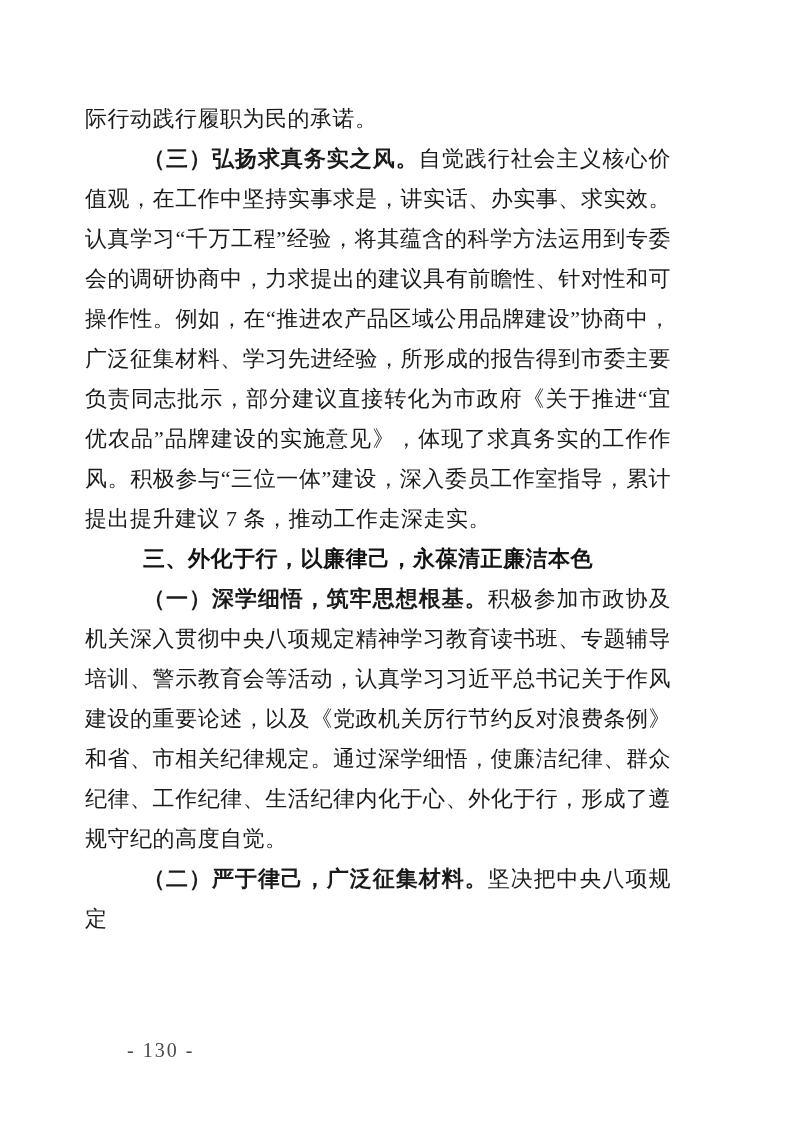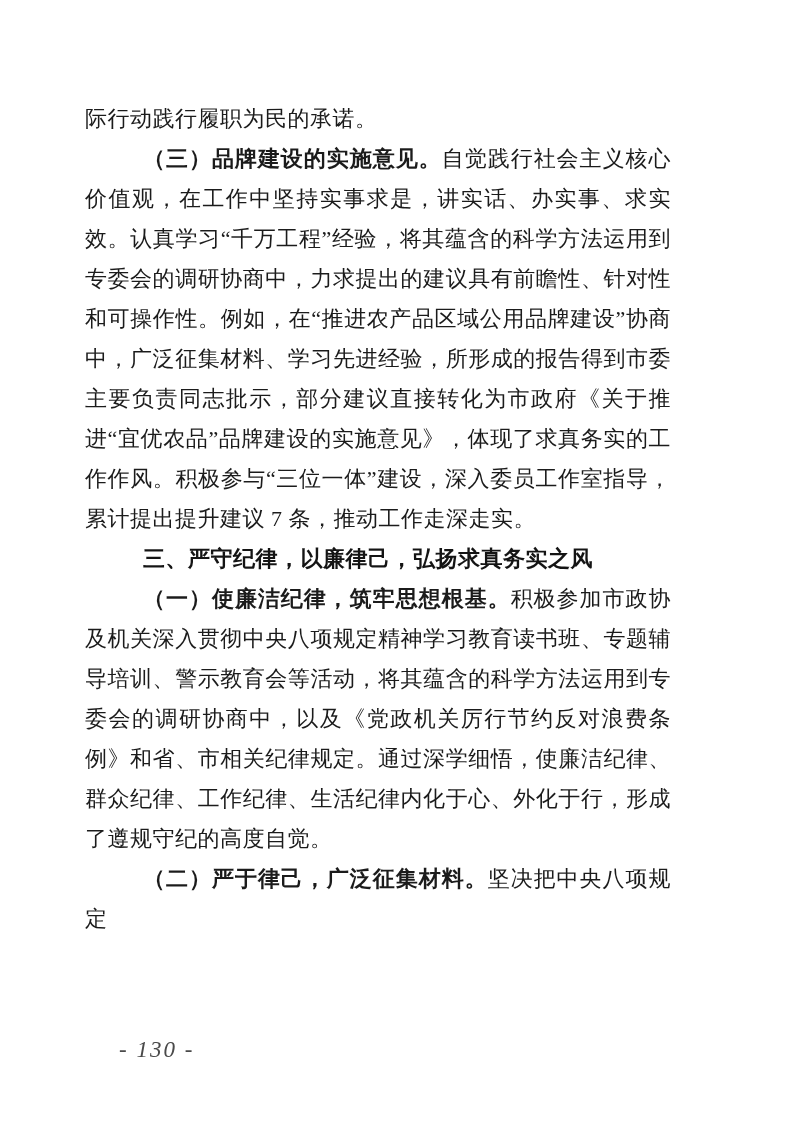--- a/index.html
+++ b/index.html
@@ -45,43 +45,42 @@
     line-height: 40px;
     font-weight: 700;
     font-family: "DejaVu Sans", "Liberation Sans", sans-serif;
     text-indent: 58px;
     text-align: justify;
     letter-spacing: 0.5px;
     color: #141414;
   }
   .page-footer {
     position: absolute;
-    left: 119px;
+    left: 127px;
     top: 1040px;
-    font-size: 23px;
+    font-size: 20px;
     line-height: 20px;
     letter-spacing: 2px;
     color: #4a4a4a;
     font-family: "Liberation Serif", "DejaVu Serif", serif;
-    font-style: italic;
   }
 </style>
 </head>
 <body>
 
 <div class="page">
   <div class="content">
 
     <p class="para"><span>际行动践行履职为民的承诺。</span></p>
 
-    <p class="para indent"><span class="lead">（三）品牌建设的实施意见。</span><span>自觉践行社会主义核心价值观，在工作中坚持实事求是，讲实话、办实事、求实效。认真学习“千万工程”经验，将其蕴含的科学方法运用到专委会的调研协商中，力求提出的建议具有前瞻性、针对性和可操作性。例如，在“推进农产品区域公用品牌建设”协商中，广泛征集材料、学习先进经验，所形成的报告得到市委主要负责同志批示，部分建议直接转化为市政府《关于推进“宜优农品”品牌建设的实施意见》，体现了求真务实的工作作风。积极参与“三位一体”建设，深入委员工作室指导，累计提出提升建议 7 条，推动工作走深走实。</span></p>
+    <p class="para indent"><span class="lead">（三）弘扬求真务实之风。</span><span>自觉践行社会主义核心价值观，在工作中坚持实事求是，讲实话、办实事、求实效。认真学习“千万工程”经验，将其蕴含的科学方法运用到专委会的调研协商中，力求提出的建议具有前瞻性、针对性和可操作性。例如，在“推进农产品区域公用品牌建设”协商中，广泛征集材料、学习先进经验，所形成的报告得到市委主要负责同志批示，部分建议直接转化为市政府《关于推进“宜优农品”品牌建设的实施意见》，体现了求真务实的工作作风。积极参与“三位一体”建设，深入委员工作室指导，累计提出提升建议 7 条，推动工作走深走实。</span></p>
 
-    <h2 class="section-heading"><span>三、严守纪律，以廉律己，弘扬求真务实之风</span></h2>
+    <h2 class="section-heading"><span>三、外化于行，以廉律己，永葆清正廉洁本色</span></h2>
 
 
-    <p class="para indent"><span class="lead">（一）使廉洁纪律，筑牢思想根基。</span><span>积极参加市政协及机关深入贯彻中央八项规定精神学习教育读书班、专题辅导培训、警示教育会等活动，将其蕴含的科学方法运用到专委会的调研协商中，以及《党政机关厉行节约反对浪费条例》和省、市相关纪律规定。通过深学细悟，使廉洁纪律、群众纪律、工作纪律、生活纪律内化于心、外化于行，形成了遵规守纪的高度自觉。</span></p>
+    <p class="para indent"><span class="lead">（一）深学细悟，筑牢思想根基。</span><span>积极参加市政协及机关深入贯彻中央八项规定精神学习教育读书班、专题辅导培训、警示教育会等活动，认真学习习近平总书记关于作风建设的重要论述，以及《党政机关厉行节约反对浪费条例》和省、市相关纪律规定。通过深学细悟，使廉洁纪律、群众纪律、工作纪律、生活纪律内化于心、外化于行，形成了遵规守纪的高度自觉。</span></p>
 
     <p class="para indent"><span class="lead">（二）严于律己，广泛征集材料。</span><span>坚决把中央八项规定</span></p>
 
   </div>
 
   <div class="page-footer">- 130 -</div>
 </div>
 
 </body></html>

